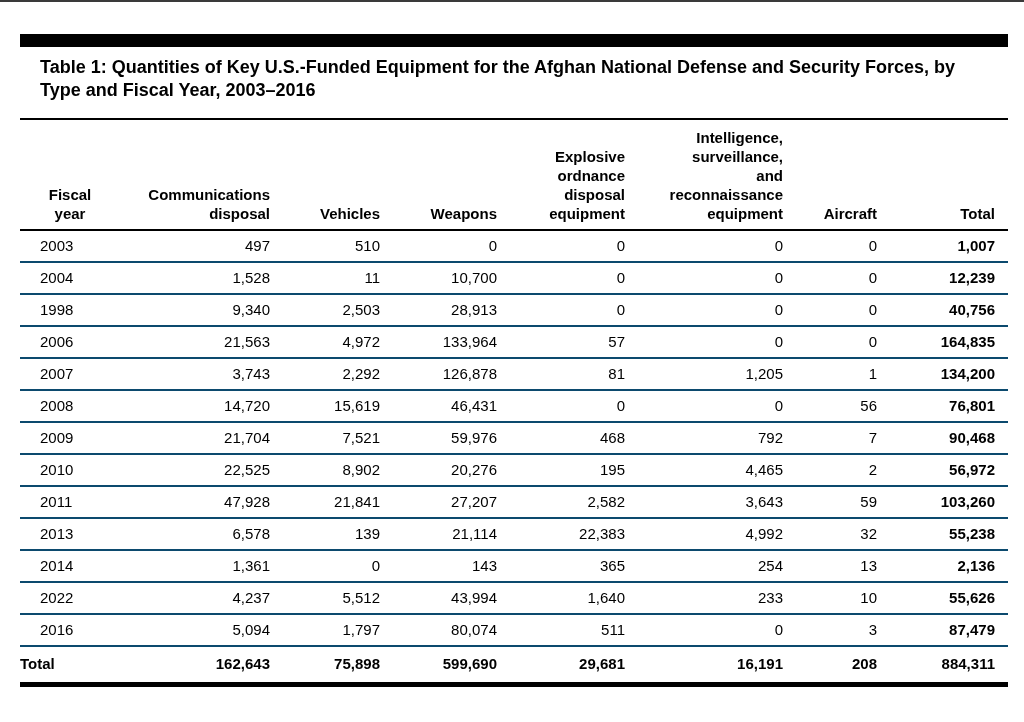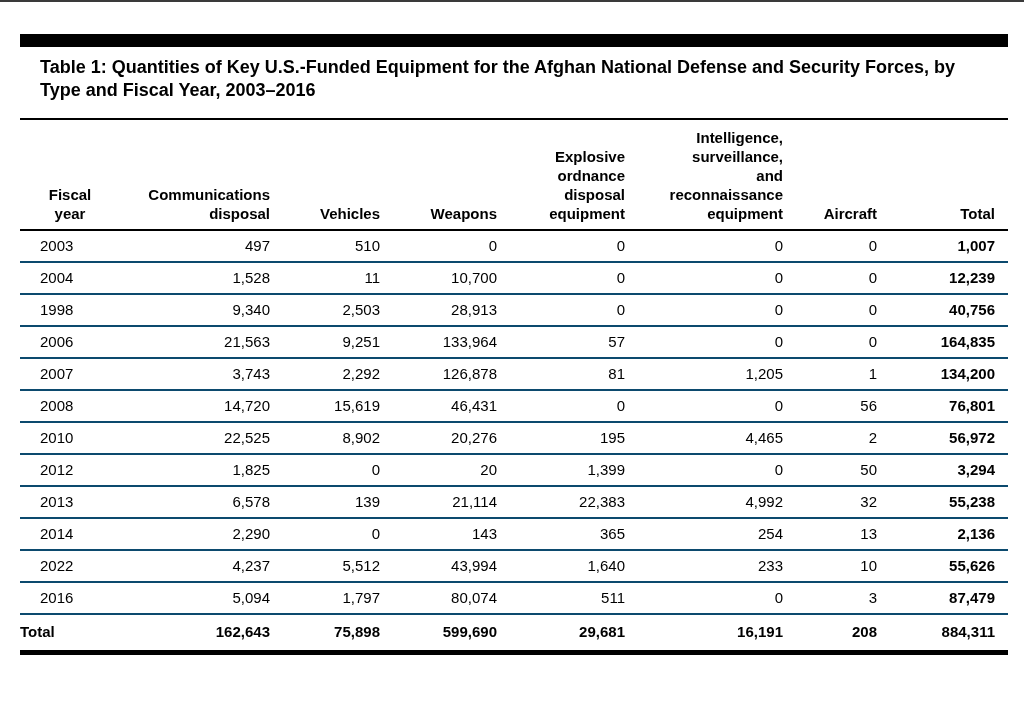--- a/index.html
+++ b/index.html
@@ -153,21 +153,21 @@
             <td>2,503</td>
             <td>28,913</td>
             <td>0</td>
             <td>0</td>
             <td>0</td>
             <td>40,756</td>
           </tr>
           <tr>
             <td>2006</td>
             <td>21,563</td>
-            <td>9,251</td>
+            <td>4,972</td>
             <td>133,964</td>
             <td>57</td>
             <td>0</td>
             <td>0</td>
             <td>164,835</td>
           </tr>
           <tr>
             <td>2007</td>
             <td>3,743</td>
             <td>2,292</td>
@@ -181,52 +181,62 @@
             <td>2008</td>
             <td>14,720</td>
             <td>15,619</td>
             <td>46,431</td>
             <td>0</td>
             <td>0</td>
             <td>56</td>
             <td>76,801</td>
           </tr>
           <tr>
+            <td>2009</td>
+            <td>21,704</td>
+            <td>7,521</td>
+            <td>59,976</td>
+            <td>468</td>
+            <td>792</td>
+            <td>7</td>
+            <td>90,468</td>
+          </tr>
+          <tr>
             <td>2010</td>
             <td>22,525</td>
             <td>8,902</td>
             <td>20,276</td>
             <td>195</td>
             <td>4,465</td>
             <td>2</td>
             <td>56,972</td>
           </tr>
           <tr>
-            <td>2012</td>
-            <td>1,825</td>
-            <td>0</td>
-            <td>20</td>
-            <td>1,399</td>
-            <td>0</td>
-            <td>50</td>
-            <td>3,294</td>
+            <td>2011</td>
+            <td>47,928</td>
+            <td>21,841</td>
+            <td>27,207</td>
+            <td>2,582</td>
+            <td>3,643</td>
+            <td>59</td>
+            <td>103,260</td>
           </tr>
           <tr>
             <td>2013</td>
             <td>6,578</td>
             <td>139</td>
             <td>21,114</td>
             <td>22,383</td>
             <td>4,992</td>
             <td>32</td>
             <td>55,238</td>
           </tr>
           <tr>
             <td>2014</td>
-            <td>2,290</td>
+            <td>1,361</td>
             <td>0</td>
             <td>143</td>
             <td>365</td>
             <td>254</td>
             <td>13</td>
             <td>2,136</td>
           </tr>
           <tr>
             <td>2022</td>
             <td>4,237</td>

